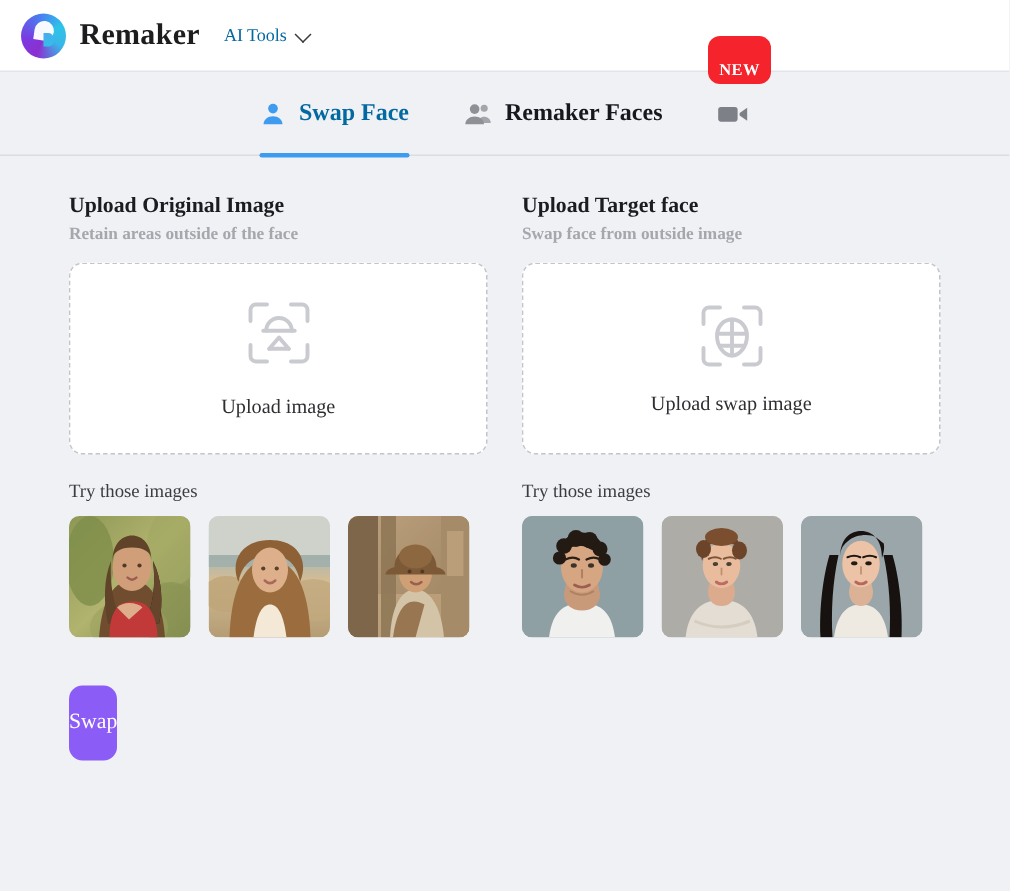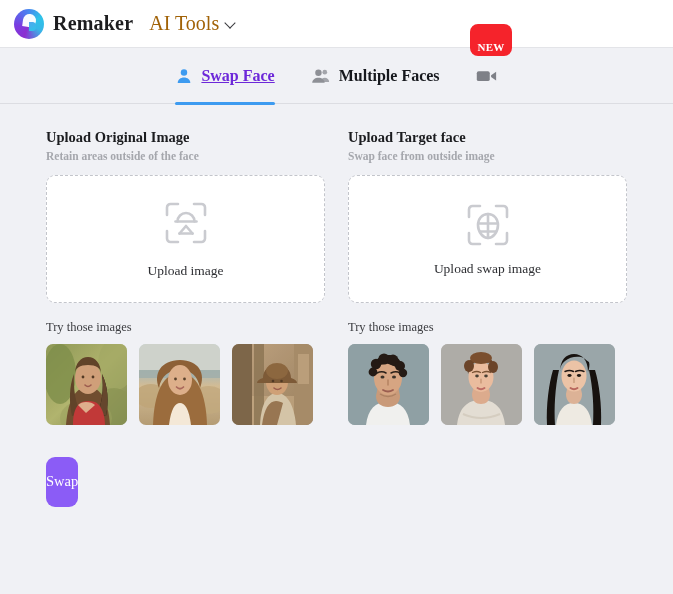--- a/index.html
+++ b/index.html
@@ -53,22 +53,22 @@
     margin-left: 9px;
     letter-spacing: 0.2px;
   }
   .nav-menu {
     display: flex;
     align-items: center;
     margin-left: 16px;
     cursor: pointer;
   }
   .nav-menu-label {
-    font-size: 20px;
-    color: #a16207;
+    font-size: 12px;
+    color: #0369a1;
   }
   .chevron {
     margin-left: 7px;
     width: 11px; height: 11px;
     display: inline-block;
     position: relative;
   }
   .chevron::before {
     content: "";
     position: absolute;
@@ -97,21 +97,21 @@
     cursor: pointer;
     position: relative;
     height: 56px;
   }
   .tab-label {
     font-size: 16px;
     font-weight: bold;
     color: #16181d;
     white-space: nowrap;
   }
-  .tab.active .tab-label { color: #6d28d9; text-decoration: underline; }
+  .tab.active .tab-label { color: #0369a1; }
   .tab.active::after {
     content: "";
     position: absolute;
     left: 0; right: 0;
     bottom: -1px;
     height: 3px;
     border-radius: 2px;
     background: #3d9bf0;
   }
   .tab-icon { display: flex; align-items: center; }
@@ -235,21 +235,21 @@
 
   <div class="tab">
     <span class="tab-icon">
       <svg width="20" height="18" viewBox="0 0 28 24" fill="#a3a5ab">
         <circle cx="19.3" cy="6.6" r="3.3"></circle>
         <path d="M13.2 20.4c0-3.5 2.8-5.8 6.1-5.8s6.1 2.3 6.1 5.8z"></path>
         <circle cx="10.4" cy="7.4" r="4.5" fill="#8e9096"></circle>
         <path d="M1.7 21.6c0-4.4 3.9-7.3 8.7-7.3s8.7 2.9 8.7 7.3z" fill="#8e9096"></path>
       </svg>
     </span>
-    <span class="tab-label">Multiple Faces</span>
+    <span class="tab-label">Remaker Faces</span>
   </div>
 
   <div class="tab">
     <span class="tab-icon">
       <svg width="22" height="16" viewBox="0 0 28 20" fill="#7e8087">
         <rect x="1" y="4" width="16.5" height="12.5" rx="2.4"></rect>
         <path d="M19.2 9.2 25.6 4.6v11.2l-6.4-4.6z"></path>
       </svg>
     </span>
     <span class="badge-new">NEW</span>

